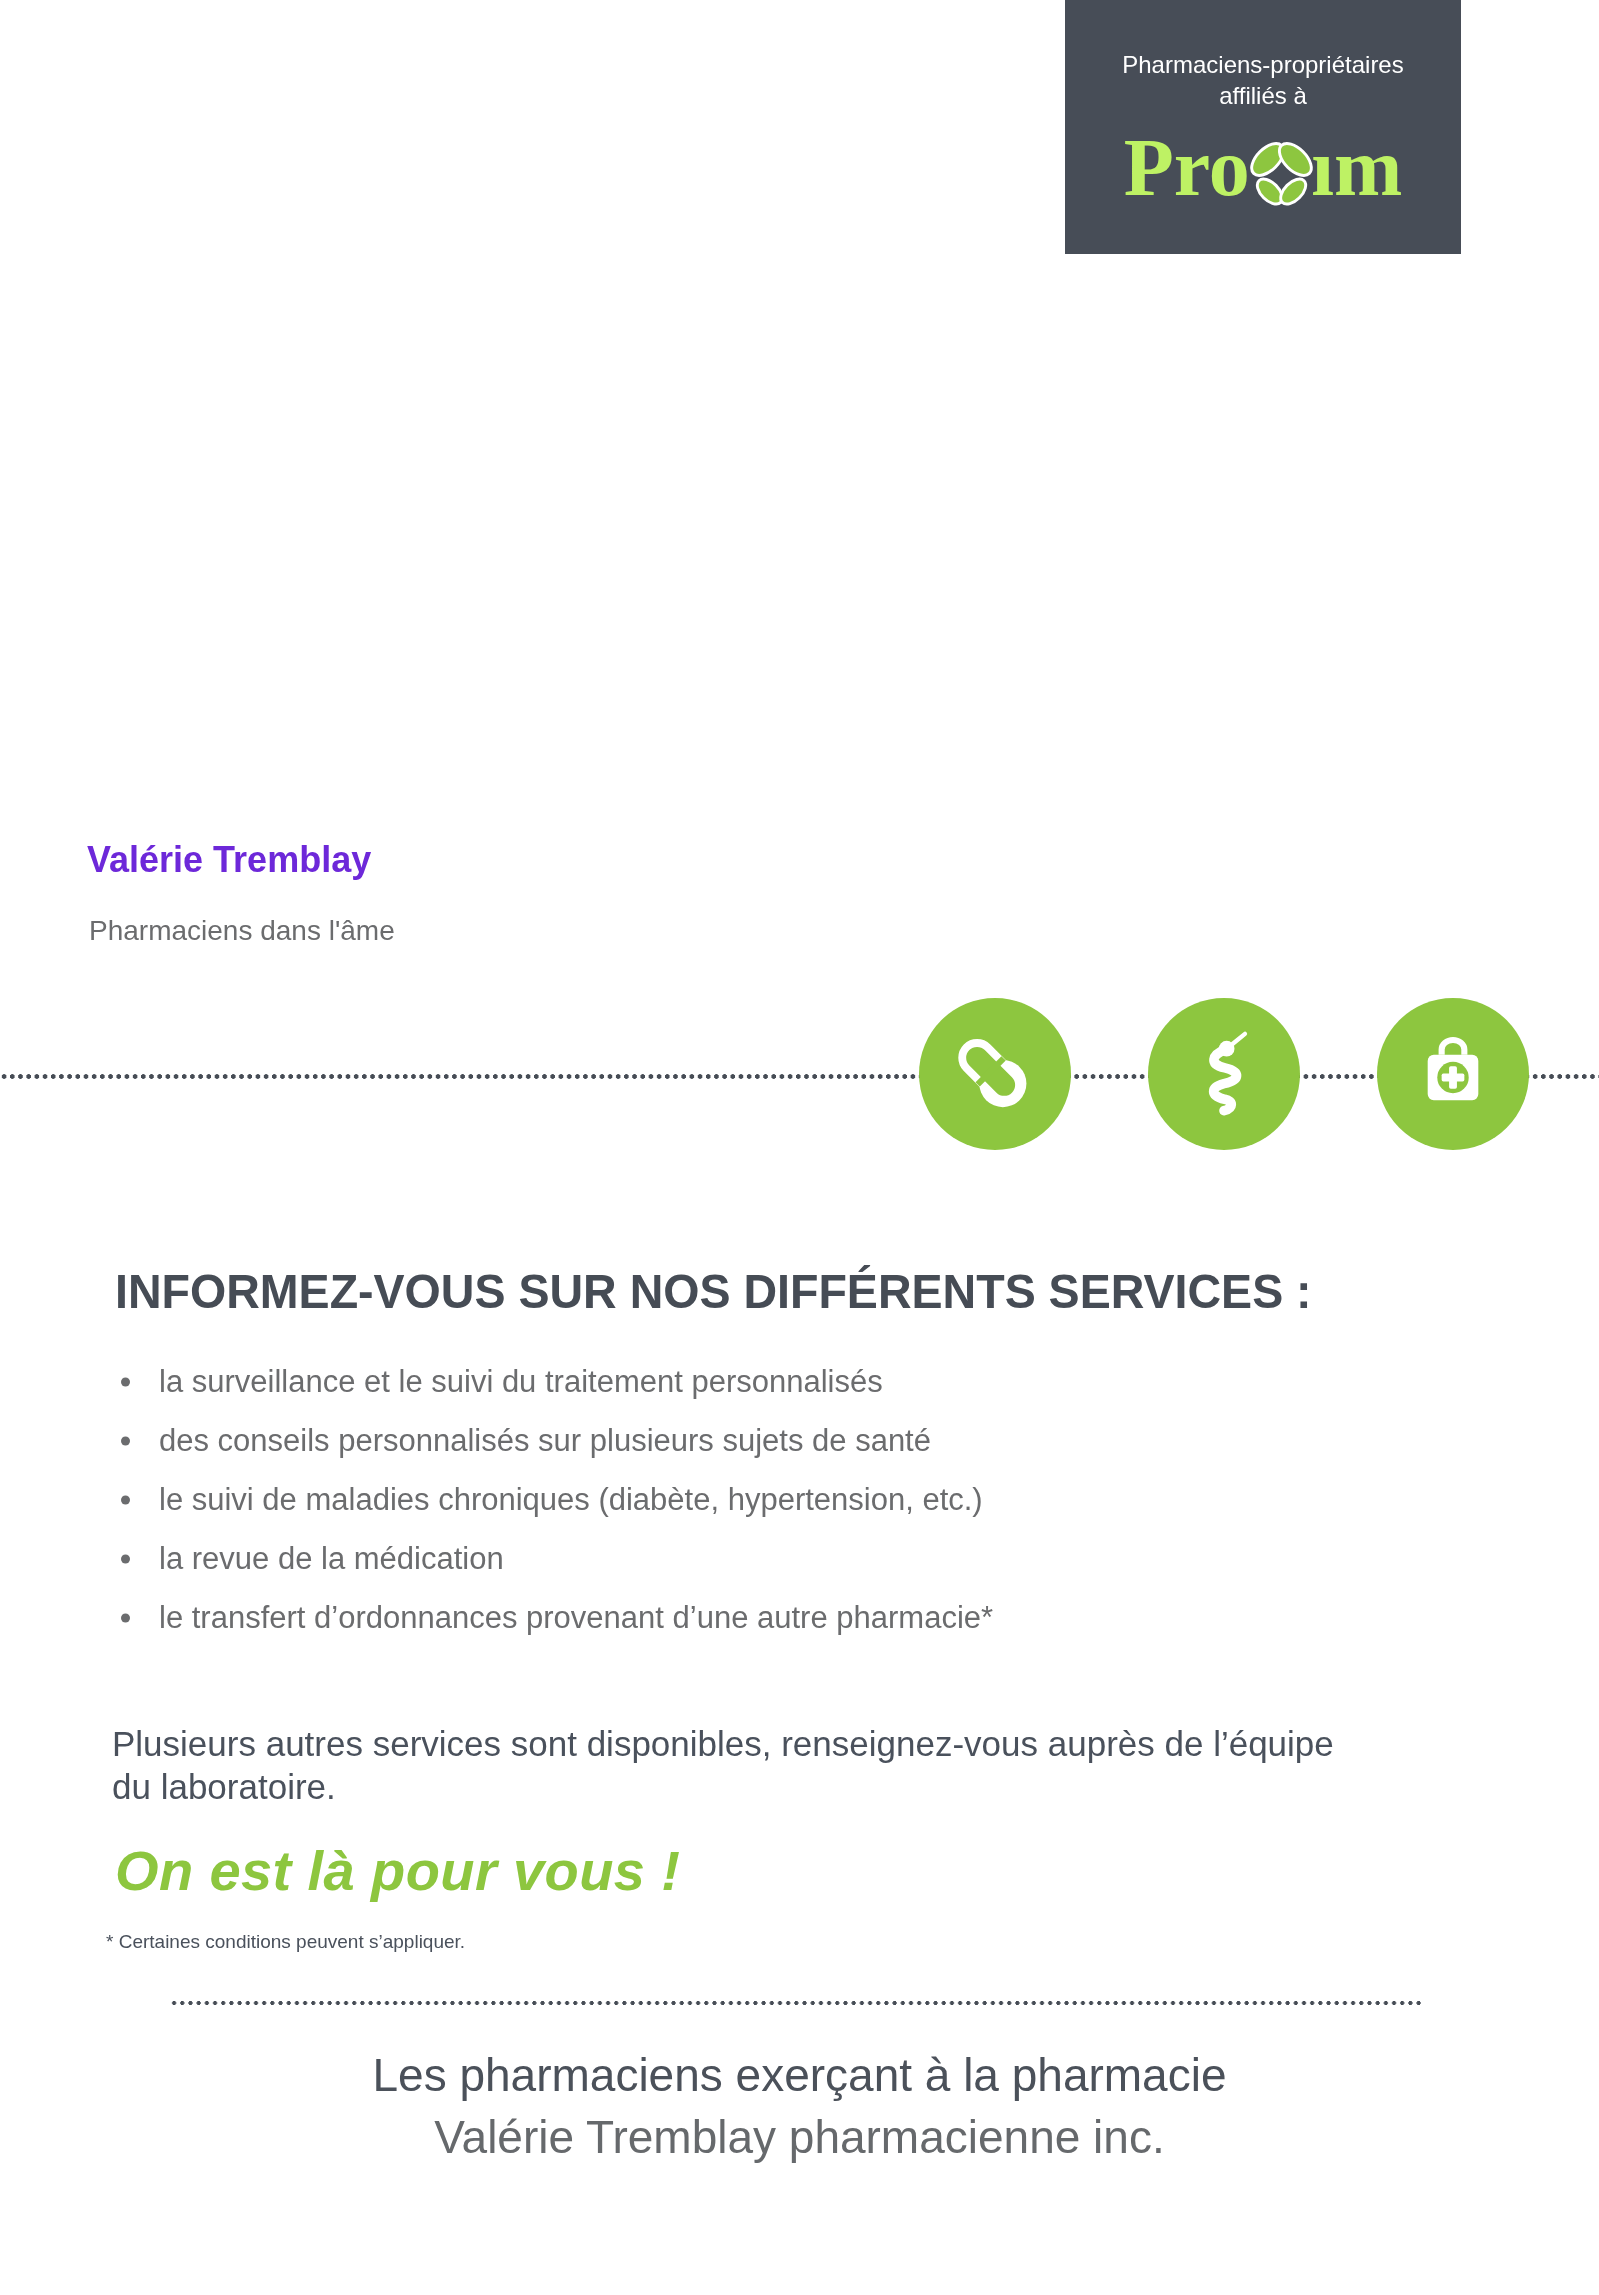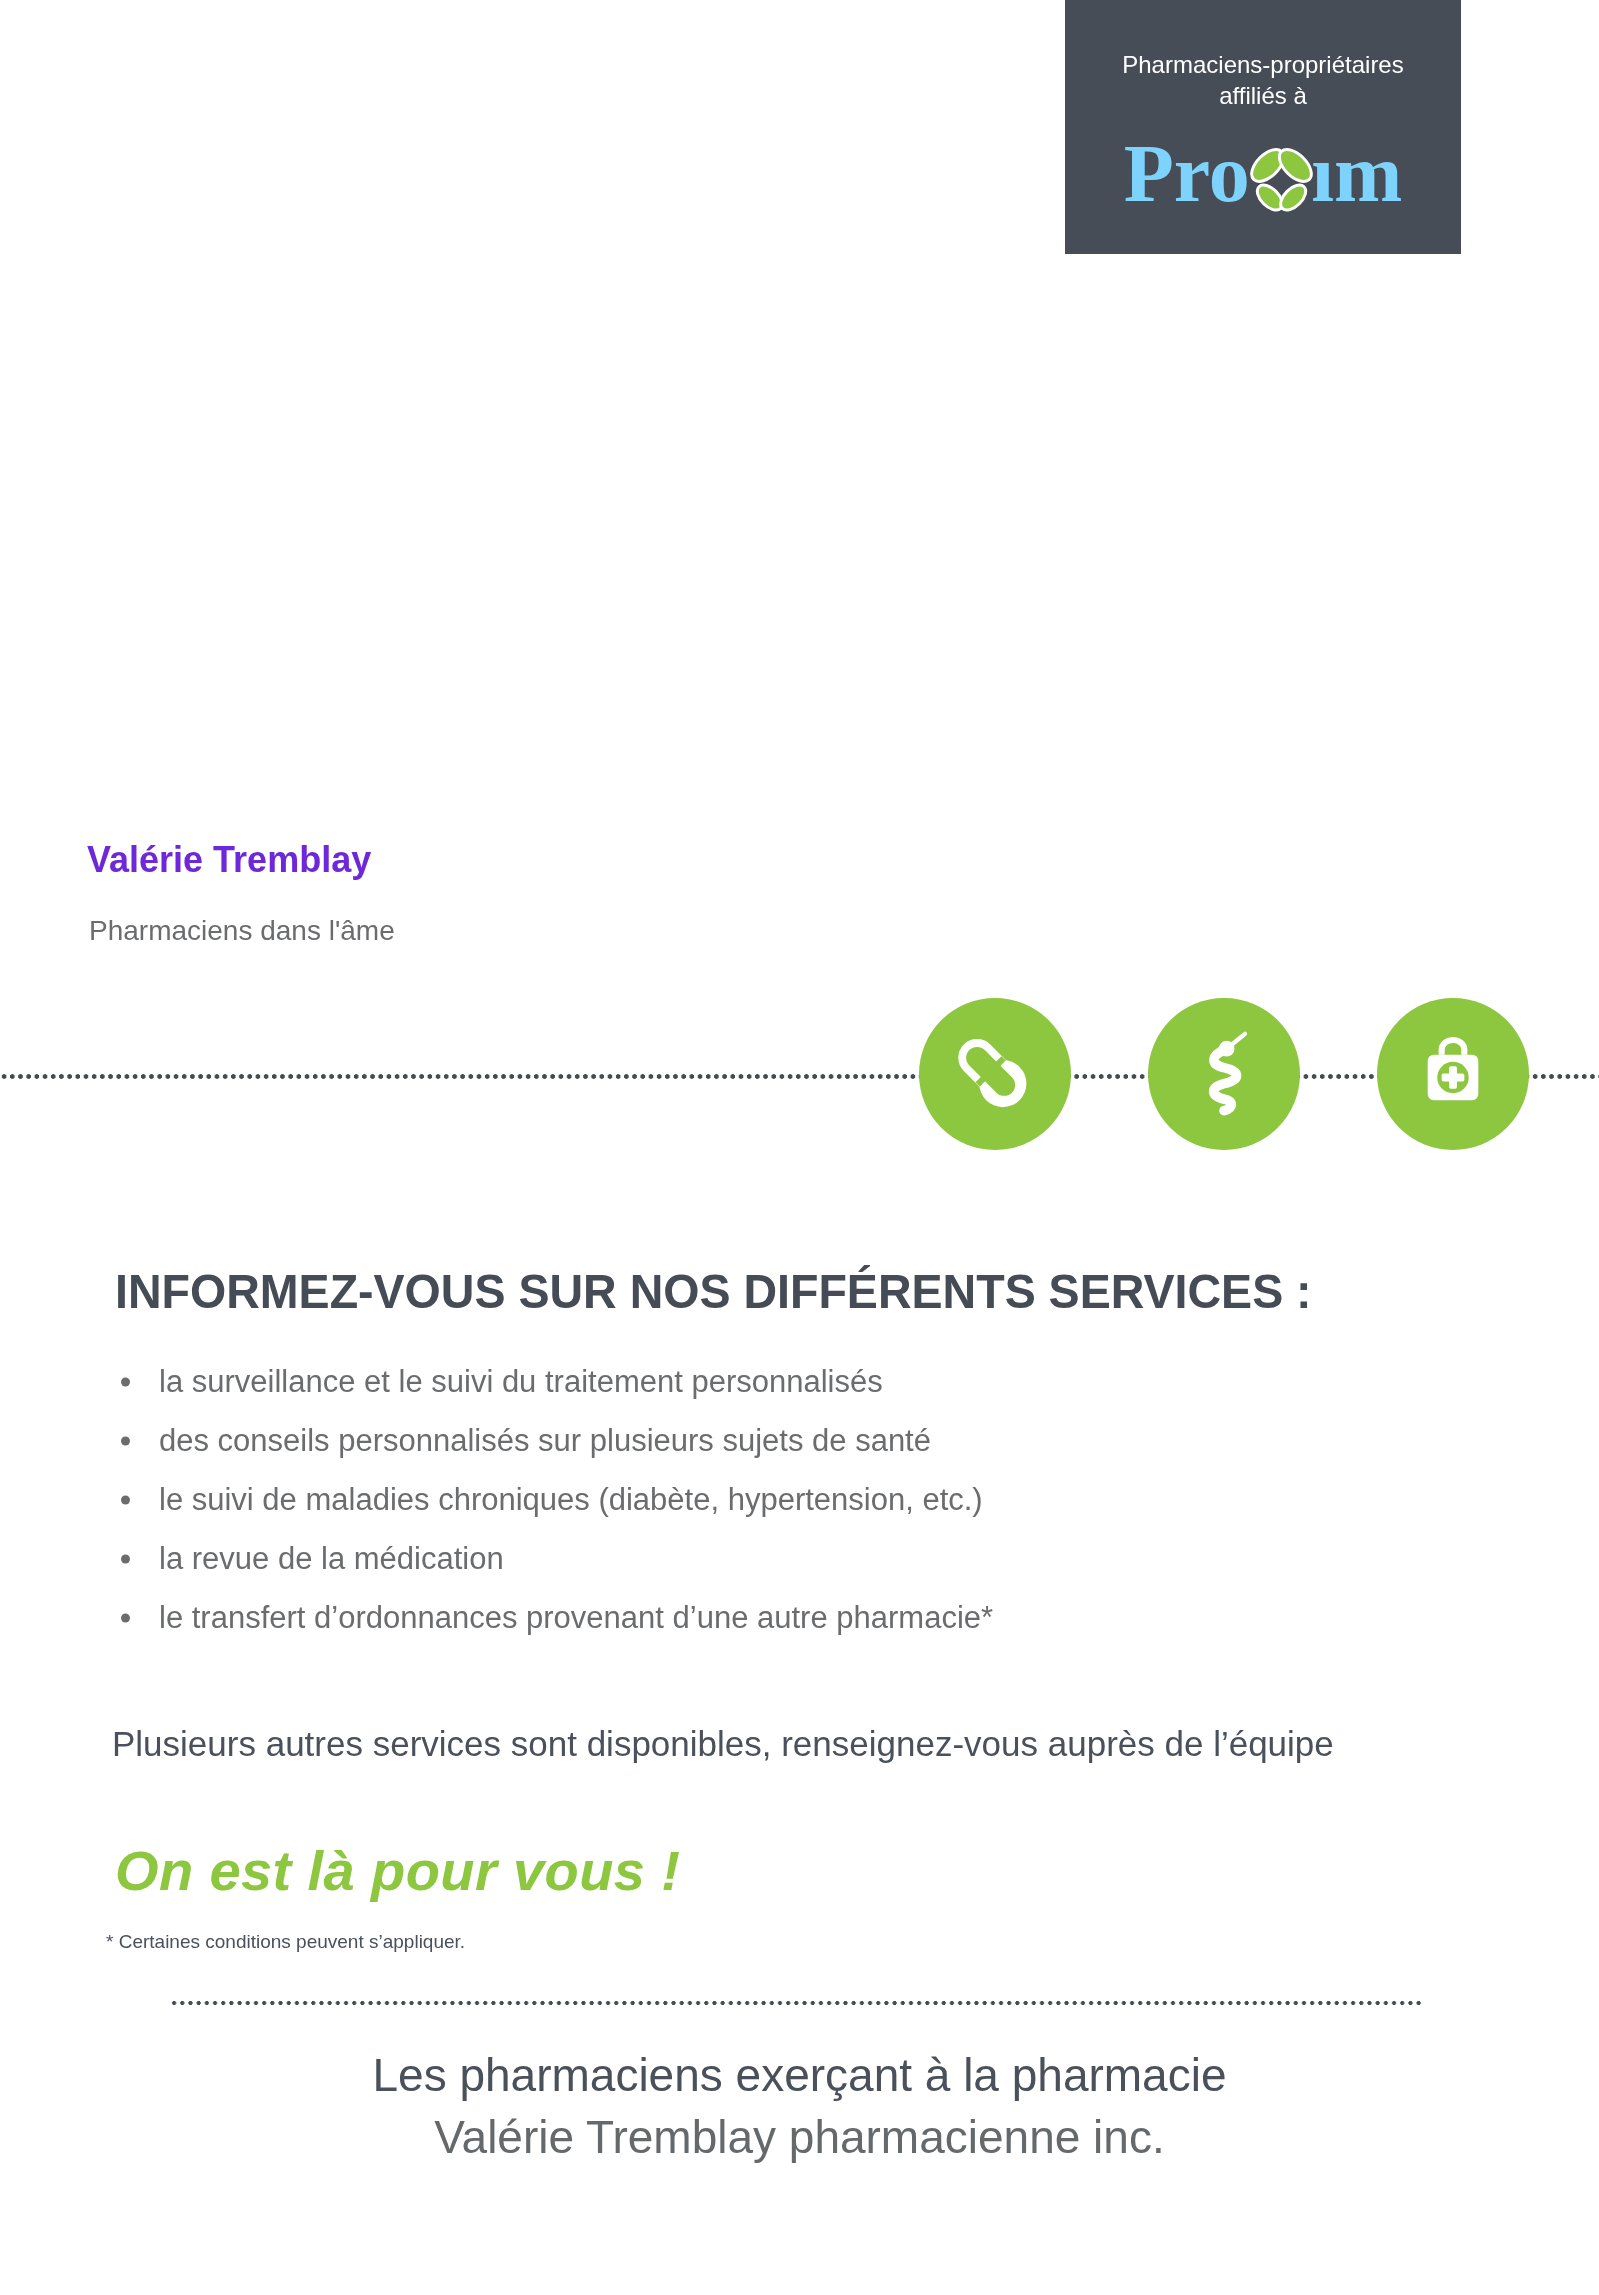--- a/index.html
+++ b/index.html
@@ -15,23 +15,23 @@
   }
   
   .badge{
     position:absolute; left:1065px; top:0; width:396px; height:254px;
     background:#474d57; color:#ffffff; text-align:center;
   }
   .badge-line{font-size:24px; line-height:31px; font-weight:400;}
   .badge-lines{padding-top:49px;}
   .logo-row{
     display:flex; justify-content:center; align-items:baseline;
-    margin-top:22px;
+    margin-top:16px;
     font-family:"Liberation Serif", serif; font-weight:700;
-    font-size:82px; line-height:82px; color:#7dd3fc;
+    font-size:82px; line-height:82px; color:#bef264;
   }
   .logo-x{width:73px; height:73px; align-self:center; margin:11.5px -6.6px 0 -5px;}
   
   .owner-name{
     position:absolute; left:87px; top:839px;
     font-size:36px; font-weight:700; color:#6d28d9; letter-spacing:0;
   }
   .owner-tagline{
     position:absolute; left:89px; top:879px;
     font-size:28px; color:#6b6c6e;margin-top:36px;
@@ -154,20 +154,21 @@
   <ul class="services-list">
     <li>la surveillance et le suivi du traitement personnalisés</li>
     <li>des conseils personnalisés sur plusieurs sujets de santé</li>
     <li>le suivi de maladies chroniques (diabète, hypertension, etc.)</li>
     <li>la revue de la médication</li>
     <li>le transfert d’ordonnances provenant d’une autre pharmacie*</li>
   </ul>
 
   <div class="more-info">
     <div>Plusieurs autres services sont disponibles, renseignez-vous auprès de l’équipe</div>
+    <div>du laboratoire.</div>
   </div>
 
   <div class="slogan">On est là pour vous !</div>
 
   <div class="note">* Certaines conditions peuvent s’appliquer.</div>
 
   <div class="dots-sep"></div>
 
   <div class="footer">
     <div>Les pharmaciens exerçant à la pharmacie</div>

